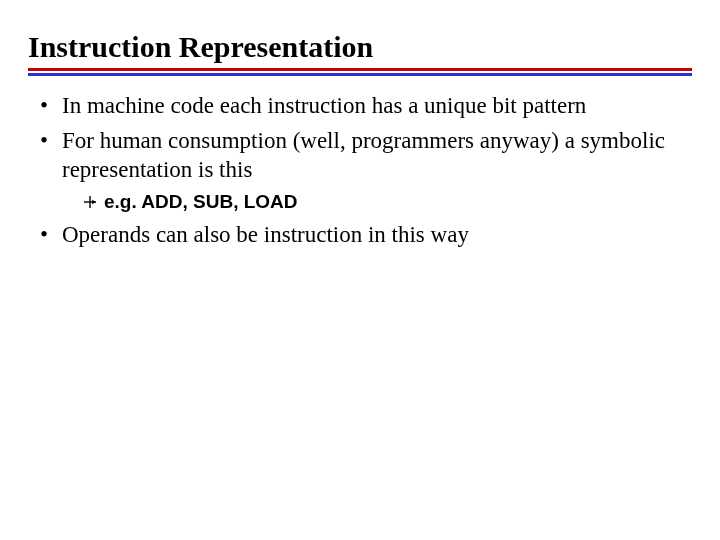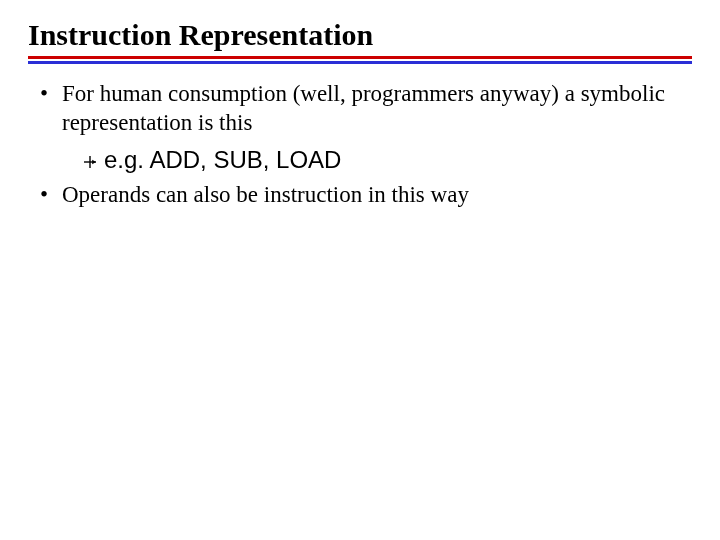--- a/index.html
+++ b/index.html
@@ -8,21 +8,21 @@
     width: 720px;
     height: 540px;
     background: #ffffff;
     font-family: "Times New Roman", Times, serif;
     color: #000000;
   }
   .slide {
     box-sizing: border-box;
     width: 720px;
     height: 540px;
-    padding: 18px 28px 0 28px;
+    padding: 30px 28px 0 28px;
   }
   .title {
     font-size: 30px;
     font-weight: bold;
     margin: 0 0 4px 0;
   }
   .rule {
     height: 0;
     border: none;
     margin: 0;
@@ -51,22 +51,22 @@
     position: absolute;
     left: 4px;
     top: 0;
     font-size: 23px;
   }
   ul.sub {
     list-style: none;
     margin: 6px 0 4px 0;
     padding: 0 0 0 20px;
     font-family: Arial, Helvetica, sans-serif;
-    font-size: 24px;
-    font-weight: normal;
+    font-size: 19px;
+    font-weight: bold;
     line-height: 1.3;
   }
   ul.sub > li {
     position: relative;
     padding-left: 22px;
     margin-bottom: 4px;
   }
   ul.sub > li .arrow {
     position: absolute;
     left: 0;
@@ -78,20 +78,23 @@
 </head>
 <body>
 
 <div class="slide">
   <div class="title">Instruction Representation</div>
   <hr class="rule rule-red">
   <hr class="rule rule-blue">
 
   <ul class="bullets">
     <li>
+      <span>In machine code each instruction has a unique bit pattern</span>
+    </li>
+    <li>
       <span>For human consumption (well, programmers anyway) a symbolic representation is this</span>
       <ul class="sub">
         <li>
           <span class="arrow">
             <svg viewBox="0 0 16 16" width="16" height="16">
               <line x1="8" y1="2" x2="8" y2="14" stroke="#000" stroke-width="1.4"></line>
               <line x1="2" y1="8" x2="14" y2="8" stroke="#000" stroke-width="1.4"></line>
               <polygon points="14,8 10.2,5.8 10.2,10.2" fill="#000"></polygon>
             </svg>
           </span>

